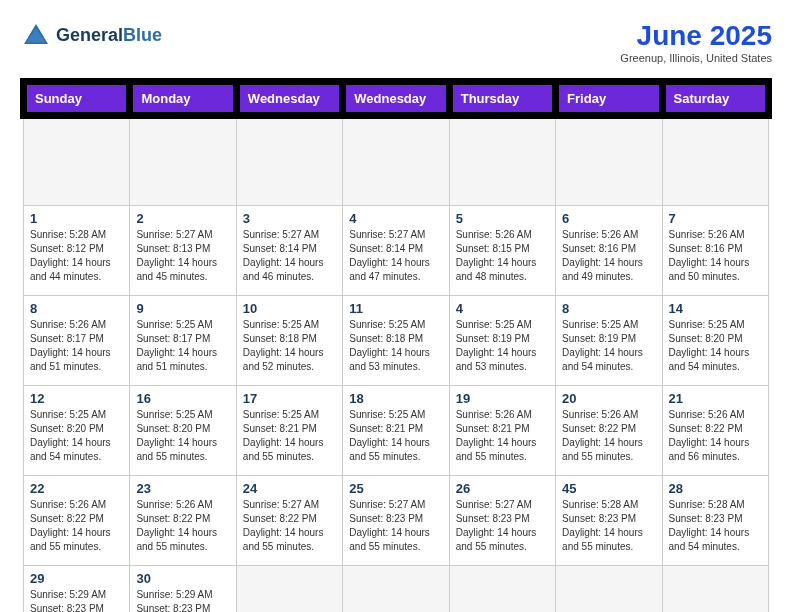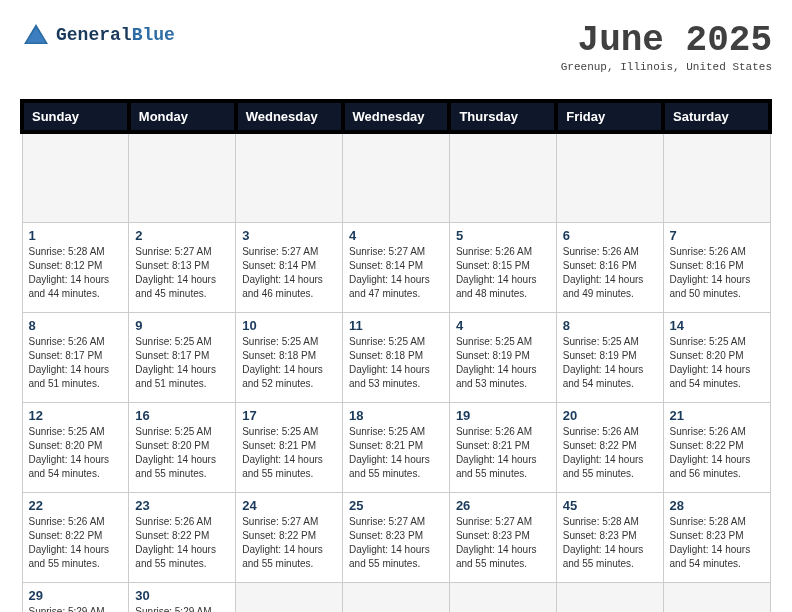--- a/index.html
+++ b/index.html
@@ -7,63 +7,62 @@
       font-family: Arial, sans-serif;
       background: #fff;
       width: 792px;
       min-height: 612px;
       padding: 20px;
     }
     .header-area {
       display: flex;
       justify-content: space-between;
       align-items: flex-start;
-      margin-bottom: 26px;
-      font-family: Liberation Mono, monospace;
+      margin-bottom: 14px;
     }
     .logo {
       display: flex;
       align-items: center;
       gap: 4px;
     }
     .logo-text {
       font-size: 18px;
       font-weight: bold;
       color: #1a3a5c;
       line-height: 1.2;
     }
     .logo-icon {
       width: 32px;
       height: 32px;
     }
     .title-area {
       text-align: right;
     }
     .month-title {
-      font-size: 36px;
-      font-weight: bold;
-      color: #404040;
+      font-size: 28px;
+      font-weight: bold;
+      color: #1d4ed8;
     }
     .location-title {
       font-size: 11px;
       color: #444;
     }
     .calendar {
       width: 100%;
       border-collapse: collapse;
       font-size: 11px;
     }
     .calendar th {
-      background: #0f172a;
+      background: #6d28d9;
       color: #fff;
       text-align: left;
       padding: 6px 8px;
       font-size: 13px;
       font-weight: bold;
-      border: 4px solid #000000;
+      border: 7px solid #000000;
     }
     .calendar td {
       border: 1px solid #ccc;
       vertical-align: top;
       padding: 5px 6px;
       width: calc(100% / 7);
       height: 90px;
     }
     .calendar td.empty {
       background: #f5f5f5;

